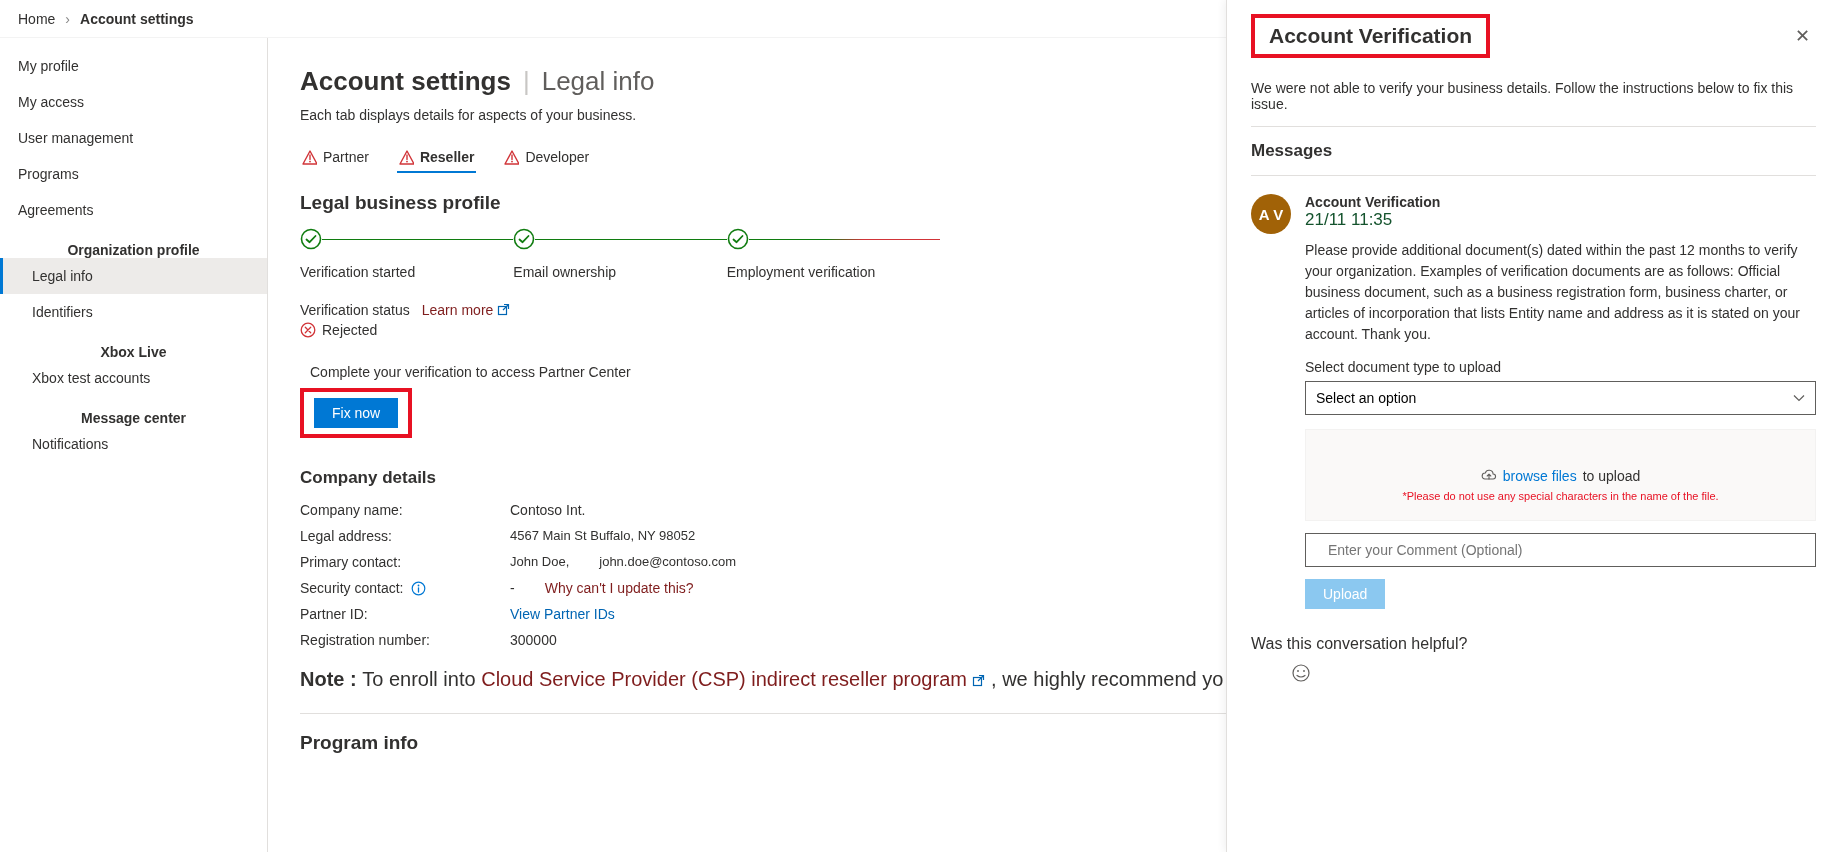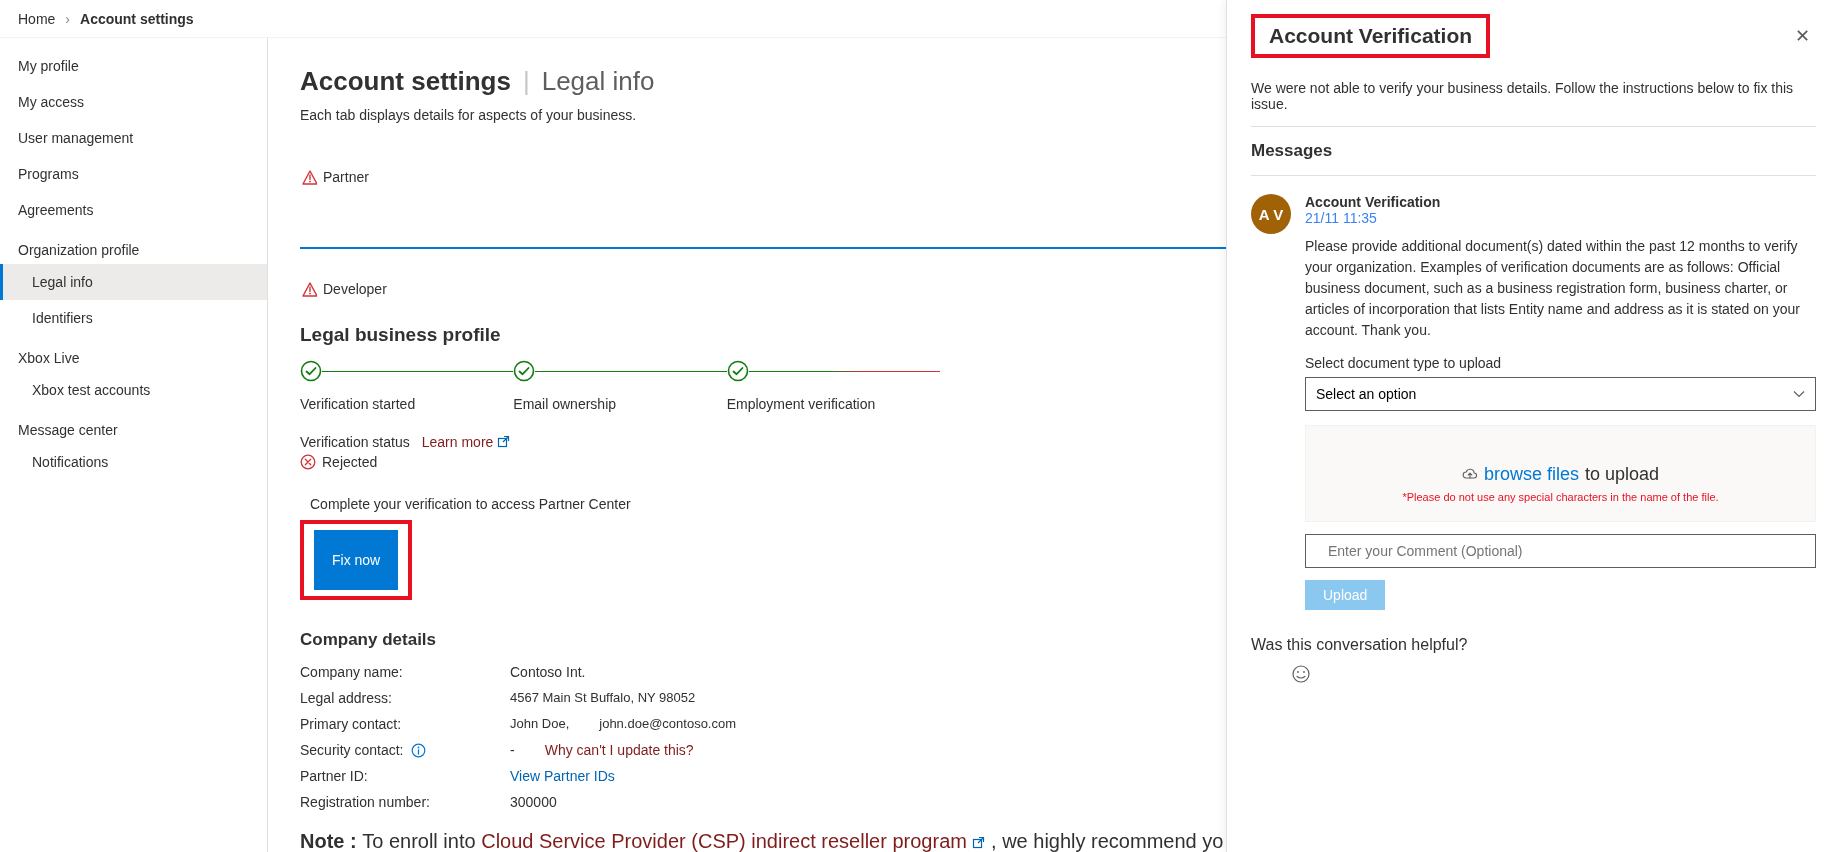--- a/index.html
+++ b/index.html
@@ -6,50 +6,50 @@
   body { font-family: "Segoe UI", Arial, sans-serif; font-size: 14px; color: #323130; background: #fff; width: 1840px; height: 852px; overflow: hidden; position: relative; }
   a { color: #7f1d1d; cursor: pointer; }
 
   .breadcrumb { height: 38px; display: flex; align-items: center; padding: 0 18px; font-size: 14px; border-bottom: 1px solid #f3f3f3; }
   .breadcrumb .sep { margin: 0 10px; color: #888; }
   .breadcrumb .current { font-weight: 600; }
 
   .layout { display: flex; height: calc(100% - 38px); }
   .sidebar { width: 268px; border-right: 1px solid #e1dfdd; padding-top: 10px; overflow-y: auto; }
   .nav-item { padding: 10px 18px; font-size: 14px; color: #323130; cursor: pointer; }
-  .nav-header { padding: 14px 18px 6px; font-weight: 400; font-size: 14px; color: #323130; }
+  .nav-header { padding: 14px 18px 0; font-weight: 700; font-size: 14px; color: #323130; text-align: center; }
   .nav-sub { padding: 10px 18px 10px 32px; font-size: 14px; cursor: pointer; }
   .nav-sub.selected { background: #edebe9; border-left: 3px solid #0078d4; padding-left: 29px; }
 
   .main { flex: 1; padding: 28px 32px; overflow-y: auto; }
   .page-title { font-size: 26px; font-weight: 600; display: flex; align-items: baseline; gap: 12px; }
   .page-title .divider { color: #c8c6c4; font-weight: 300; }
   .page-title .sub { font-weight: 400; color: #605e5c; }
   .page-subtitle { margin-top: 10px; font-size: 14px; color: #323130; }
 
-  .tabs { display: flex; gap: 26px; margin-top: 40px; border-bottom: 1px solid transparent; flex-direction: column; }
+  .tabs { display: flex; gap: 26px; margin-top: 20px; border-bottom: 1px solid transparent; }
   .tab { display: flex; align-items: center; gap: 6px; padding: 6px 2px; cursor: pointer; font-size: 14px; border-bottom: 2px solid transparent; }
   .tab.active { border-bottom: 2px solid #0078d4; font-weight: 600; justify-content: flex-end; }
 
   .section-h { font-size: 19px; font-weight: 600; margin-top: 18px; }
 
   .steps { display: flex; align-items: flex-start; margin-top: 14px; width: 640px; }
   .step { display: flex; flex-direction: column; align-items: flex-start; flex: 1; }
   .step-row { display: flex; align-items: center; width: 100%; }
   .step-line { flex: 1; height: 1px; background: #107c10; }
   .step-label { margin-top: 14px; font-size: 14px; }
 
   .vs-row { margin-top: 22px; display: flex; align-items: center; gap: 12px; font-size: 14px; }
   .vs-row .label { font-weight: 400; }
   .rejected-row { display: flex; align-items: center; gap: 6px; margin-top: 4px; color: #323130; }
 
   .info-line { margin-top: 26px; margin-left: 10px; font-size: 14px; }
 
   .fixnow-wrap { display: inline-block; border: 4px solid #e81123; padding: 6px 10px; margin-top: 8px; }
-  .btn-primary { background: #0078d4; color: #fff; border: none; padding: 22px 18px; font-size: 14px; cursor: pointer; }
+  .btn-primary { background: #0078d4; color: #fff; border: none; padding: 7px 18px; font-size: 14px; cursor: pointer; }
 
   .company-h { font-size: 17px; font-weight: 600; margin-top: 30px; }
   .kv { display: grid; grid-template-columns: 210px 1fr; row-gap: 10px; margin-top: 14px; font-size: 14px; align-items: start; }
   .kv .k { color: #323130; }
   .kv .v { color: #323130; }
   .kv .right-links { margin-left: auto; display: inline-flex; gap: 14px; }
   .row-flex { display: flex; align-items: center; gap: 30px; flex-wrap: wrap; }
   .note { margin-top: 20px; font-size: 20px; }
   .note b { font-weight: 600; }
   .hr { border-top: 1px solid #e1dfdd; margin-top: 22px; }
@@ -62,29 +62,29 @@
   .panel-title { font-size: 21px; font-weight: 600; }
   .close-x { font-size: 18px; color: #605e5c; cursor: pointer; padding: 6px; }
   .panel-body { padding: 22px 24px 0; }
   .panel-desc { font-size: 14px; color: #323130; }
   .panel-hr { border-top: 1px solid #e1dfdd; margin: 14px 0; }
   .msgs-h { font-size: 17px; font-weight: 600; }
   .msg { display: flex; gap: 14px; margin-top: 18px; }
   .avatar { width: 40px; height: 40px; border-radius: 50%; background: #a16207; color: #fff; display: flex; align-items: center; justify-content: center; font-size: 15px; font-weight: 600; flex-shrink: 0; }
   .msg-body { flex: 1; font-size: 14px; }
   .msg-title { font-weight: 600; }
-  .msg-time { font-size: 14px; color: #3b82f6; margin-bottom: 10px; }
+  .msg-time { font-size: 17px; color: #14532d; margin-bottom: 10px; }
   .msg-text { line-height: 1.5; margin-bottom: 14px; }
   .field-label { font-size: 14px; margin-bottom: 6px; }
   .select-box { position: relative; }
   .select-box select { width: 100%; padding: 8px 10px; font-size: 14px; border: 1px solid #605e5c; background: #fff; appearance: none; }
   .select-box .chev { position: absolute; right: 10px; top: 50%; transform: translateY(-50%); pointer-events: none; color: #605e5c; }
   .dropzone { margin-top: 14px; border: 1px solid #f3f2f1; background: #faf9f8; padding: 38px 10px 18px; text-align: center; }
   .dropzone .browse { color: #0078d4; cursor: pointer; font-weight: 400; }
-  .dropzone .upl-row { display: flex; align-items: center; justify-content: center; gap: 6px; font-size: 18px; }
+  .dropzone .upl-row { display: flex; align-items: center; justify-content: center; gap: 6px; font-size: 14px; }
   .dropzone .warn { color: #e81123; font-size: 11px; margin-top: 6px; }
   .comment-input { width: 100%; border: 1px solid #605e5c; padding: 8px 22px; font-size: 14px; margin-top: 12px; }
   .btn-upload { margin-top: 12px; background: #8bc8f0; color: #fff; border: none; padding: 7px 18px; font-size: 14px; cursor: pointer; }
   .helpful { font-size: 16px; margin-top: 26px; padding: 0 24px; }
   .smiley { margin-top: 10px; padding: 0 24px; color: #605e5c; }
 
   
   .warnico { width: 15px; height: 15px; }
   .checkcircle { width: 22px; height: 22px; }
   .xcircle-ico { width: 16px; height: 16px; }

